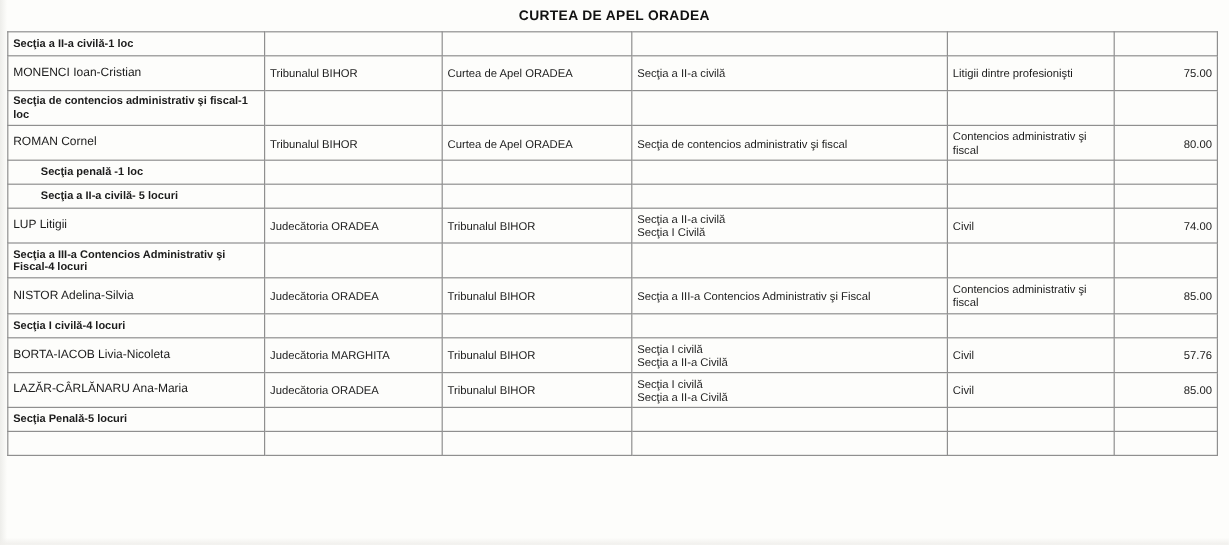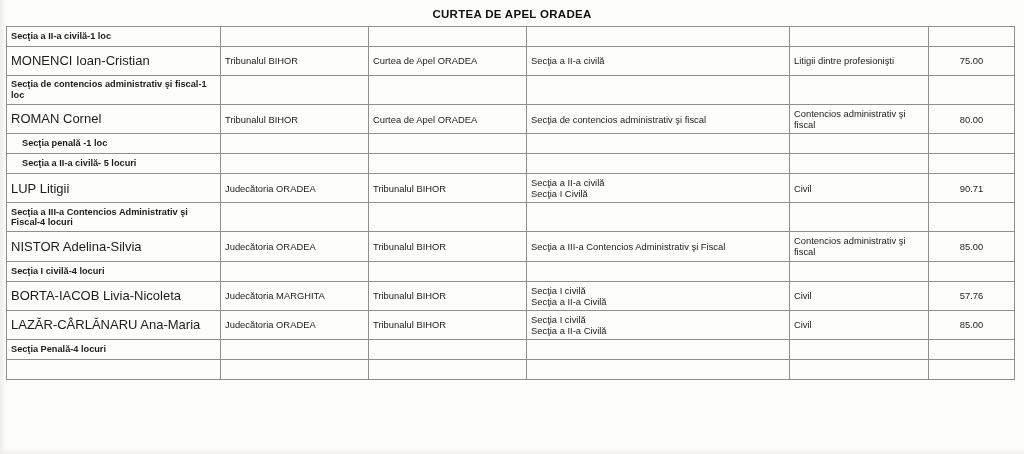--- a/index.html
+++ b/index.html
@@ -55,28 +55,28 @@
   col.c2 { width: 158px; }
   col.c3 { width: 263px; }
   col.c4 { width: 139px; }
   col.c5 { width: 86px; }
 
   .section-cell {
     font-weight: bold;
     font-size: 9.2px;
   }
   .section-cell.indent {
-    padding-left: 15px;
+    padding-left: 27px;
     margin-top: 20px;
   }
   .name-cell {
-    font-size: 13px;
+    font-size: 10px;
   }
   .num-cell {
-    text-align: center;
+    text-align: right;
     font-size: 9.4px;
     vertical-align: bottom;
     padding-bottom: 2px;
   }
   .two-line {
     line-height: 1.22;
   }
   .two-line span {
     display: block;
   }
@@ -173,21 +173,21 @@
 
       <tr class="tall">
         <td class="name-cell">LUP Litigii</td>
         <td>Judecătoria ORADEA</td>
         <td>Tribunalul BIHOR</td>
         <td class="two-line">
           <span>Secţia a II-a civilă</span>
           <span>Secţia I Civilă</span>
         </td>
         <td>Civil</td>
-        <td class="num-cell">90.71</td>
+        <td class="num-cell">74.00</td>
       </tr>
 
       <tr class="tall">
         <td class="section-cell">Secţia a III-a Contencios Administrativ şi Fiscal-4 locuri</td>
         <td class="empty"></td>
         <td class="empty"></td>
         <td class="empty"></td>
         <td class="empty"></td>
         <td class="empty"></td>
       </tr>
@@ -228,21 +228,21 @@
         <td>Tribunalul BIHOR</td>
         <td class="two-line">
           <span>Secţia I civilă</span>
           <span>Secţia a II-a Civilă</span>
         </td>
         <td>Civil</td>
         <td class="num-cell">85.00</td>
       </tr>
 
       <tr class="short">
-        <td class="section-cell">Secţia Penală-4 locuri</td>
+        <td class="section-cell">Secţia Penală-5 locuri</td>
         <td class="empty"></td>
         <td class="empty"></td>
         <td class="empty"></td>
         <td class="empty"></td>
         <td class="empty"></td>
       </tr>
 
       <tr class="short">
         <td class="empty"></td>
         <td class="empty"></td>

